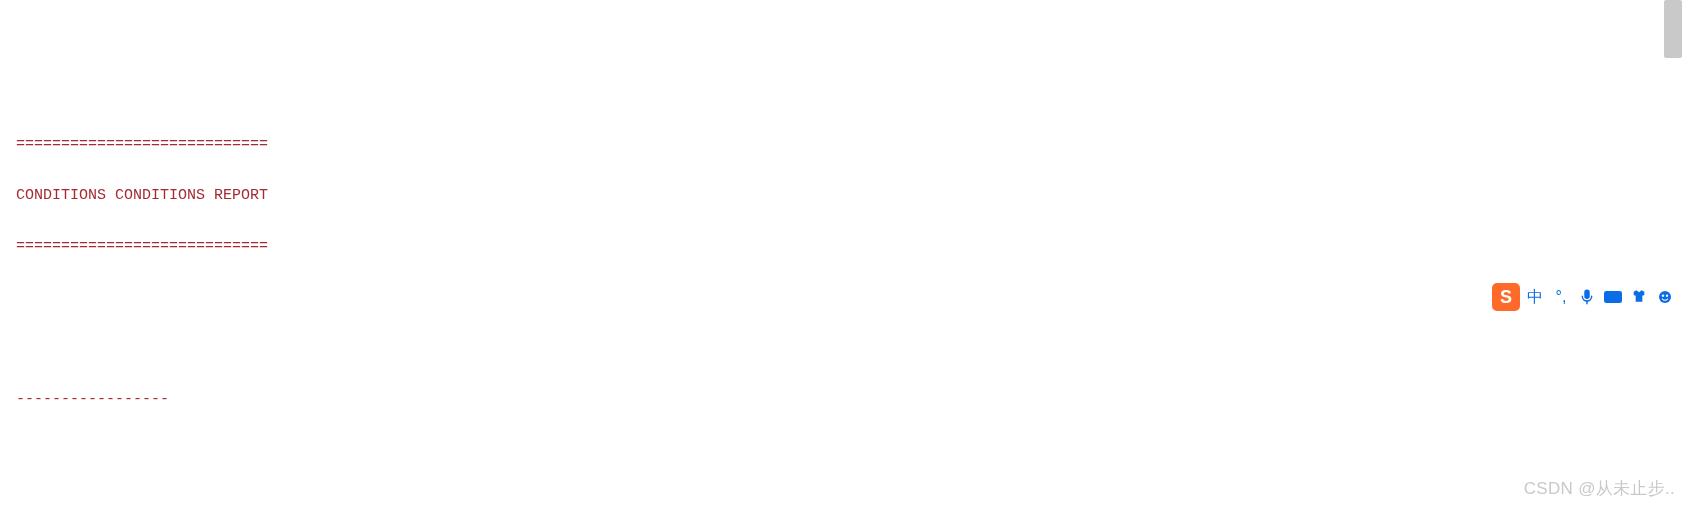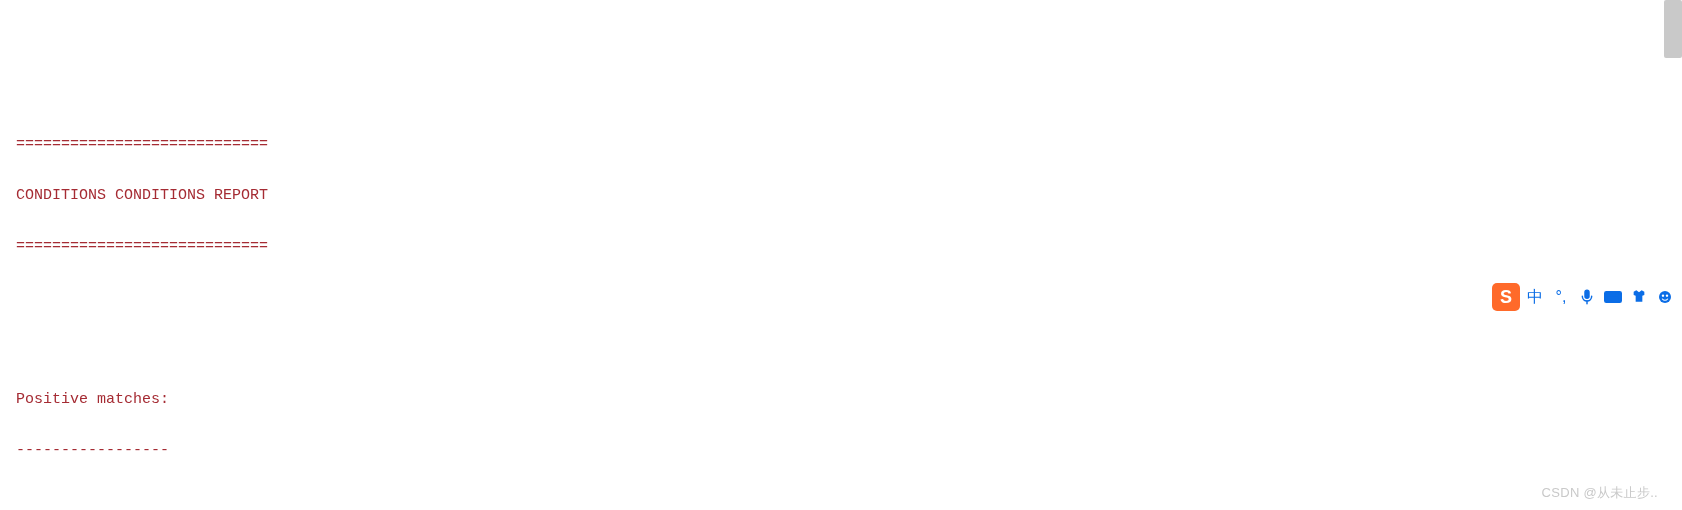--- a/index.html
+++ b/index.html
@@ -55,40 +55,39 @@
     height: 22px;
     display: flex;
     align-items: center;
     justify-content: center;
     color: #0b6de6;
     font-size: 16px;
     font-family: Arial, sans-serif;
   }
   .watermark {
     position: absolute;
-    right: 24px;
+    right: 7px;
     bottom: 6px;
     color: #c9c9c9;
     font-family: Arial, sans-serif;
-    font-size: 13px;
+    font-size: 17px;
     letter-spacing: 0.3px;
   }
 </style>
 </head>
 <body>
 
 
 
 <div class="report">
 <span class="line">============================</span>
 <span class="line">CONDITIONS CONDITIONS REPORT</span>
 <span class="line">============================</span>
 <span class="line"> </span>
 <span class="line"> </span>
-<span class="line">Positive matches:</span>
 <span class="line">-----------------</span>
 <span class="line"> </span>
 
 
 
 
 
 
 
 

